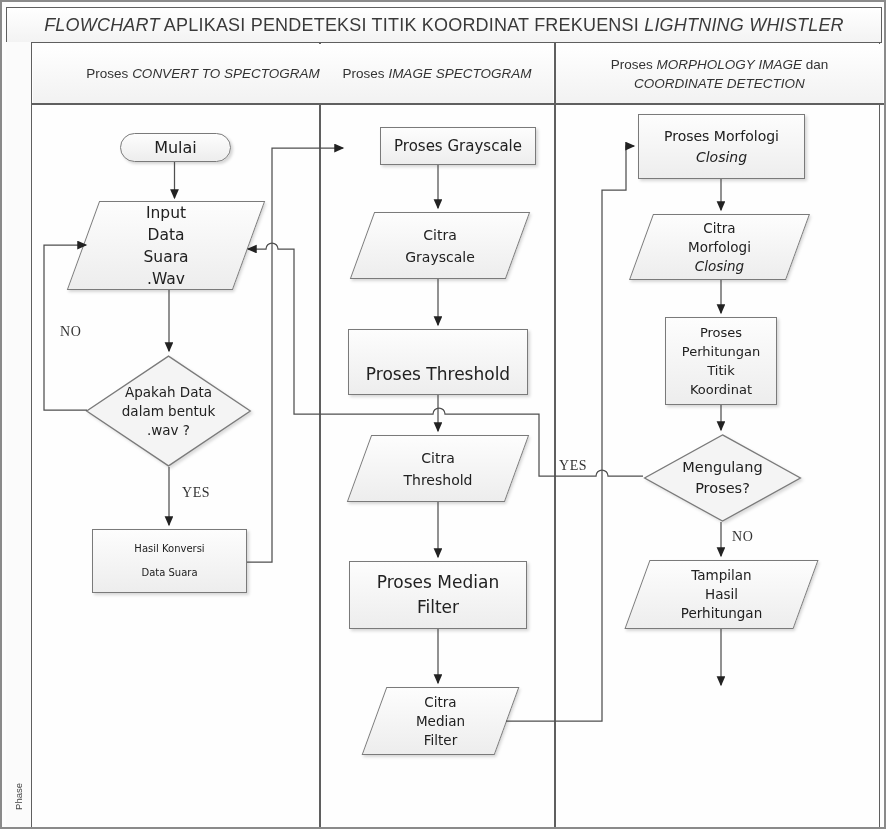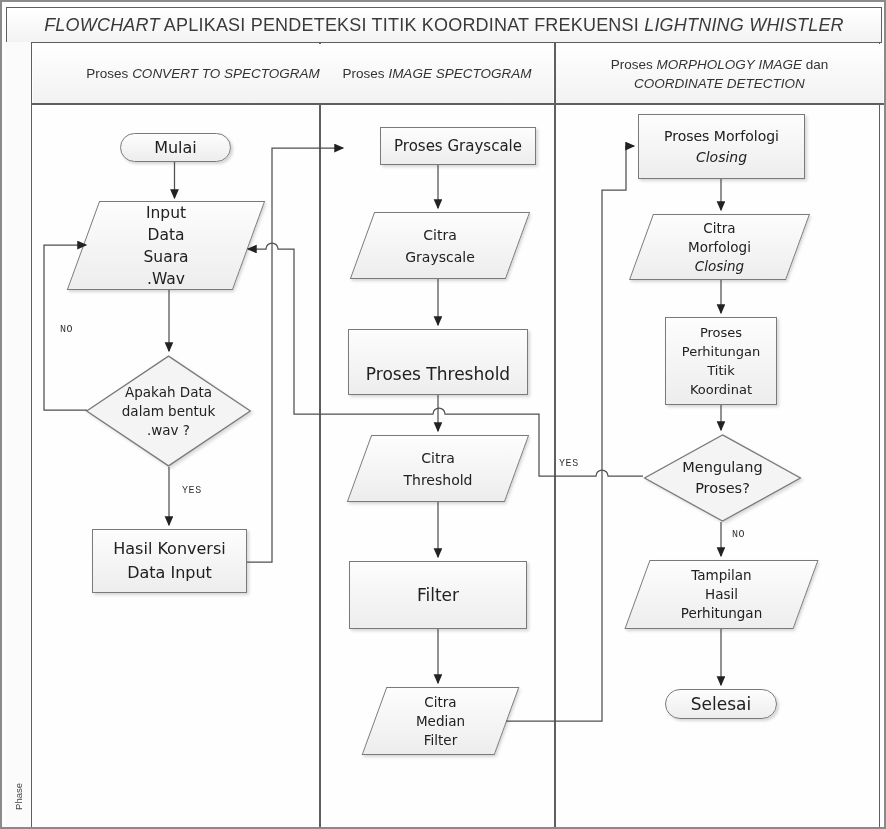--- a/index.html
+++ b/index.html
@@ -54,22 +54,22 @@
   }
   .node .label{position:relative;z-index:2;display:flex;flex-direction:column;align-items:center;justify-content:center;}
   .terminator .shape{border-radius:15px;}
   .io .shape{transform:skewX(-20deg);}
   .decision svg{position:absolute;inset:0;width:100%;height:100%;filter:drop-shadow(2px 2px 1.5px rgba(0,0,0,.14));}
   .decision polygon{fill:#f4f4f4;stroke:#7a7a7a;stroke-width:1.3px;vector-effect:non-scaling-stroke;}
   
   .edges{position:absolute;left:0;top:0;width:886px;height:829px;pointer-events:none;z-index:3;}
   .edge{stroke:#4f4f4f;stroke-width:1.25px;fill:none;}
   .edge-label{
-    position:absolute;z-index:4;font-size:10px;letter-spacing:.6px;color:#333;
-    font-family:Liberation Mono, monospace;
+    position:absolute;z-index:4;font-size:14px;letter-spacing:.6px;color:#333;
+    font-family:Liberation Serif, serif;
   }
 </style>
 </head>
 <body>
 
 <div class="canvas">
 
   <div class="title-box"><span class="it">FLOWCHART</span><span> APLIKASI PENDETEKSI TITIK KOORDINAT FREKUENSI </span><span class="it">LIGHTNING WHISTLER</span></div>
 
   <div class="band"></div>
@@ -110,23 +110,23 @@
       </svg>
     <div class="label" style="font-size:13.5px;line-height:19px;">
       <span>Apakah Data</span>
         <span>dalam bentuk</span>
         <span>.wav ?</span>
     </div>
   </div>
 
   <div class="node process" style="left:90px;top:527px;width:155px;height:64px;">
     <div class="shape"></div>
-    <div class="label" style="font-size:16px;line-height:24px;">
+    <div class="label" style="font-size:10px;line-height:24px;">
       <span>Hasil Konversi</span>
-        <span>Data Input</span>
+        <span>Data Suara</span>
     </div>
   </div>
 
   <div class="node process" style="left:345px;top:125px;width:156px;height:38px;margin-left:33px;">
     <div class="shape"></div>
     <div class="label" style="font-size:15px;">
         <span>Proses Grayscale</span>
       </div>
   </div>
 
@@ -149,20 +149,21 @@
     <div class="shape" style="left:12px;right:12px;"></div>
     <div class="label" style="font-size:14px;line-height:22px;">
       <span>Citra</span>
         <span>Threshold</span>
     </div>
   </div>
 
   <div class="node process" style="left:347px;top:559px;width:178px;height:68px;">
     <div class="shape"></div>
     <div class="label" style="font-size:17px;line-height:25px;">
+      <span>Proses Median</span>
         <span>Filter</span>
     </div>
   </div>
 
   <div class="node io" style="left:360px;top:685px;width:157px;height:68px;">
     <div class="shape" style="left:12px;right:12px;"></div>
     <div class="label" style="font-size:13.5px;line-height:19px;">
       <span>Citra</span>
         <span>Median</span>
         <span>Filter</span>
@@ -208,26 +209,20 @@
 
   <div class="node io" style="left:622px;top:558px;width:195px;height:69px;text-align:right;">
     <div class="shape" style="left:13px;right:13px;"></div>
     <div class="label" style="font-size:13.5px;line-height:19px;">
       <span>Tampilan</span>
         <span>Hasil</span>
         <span>Perhitungan</span>
     </div>
   </div>
 
-  <div class="node terminator" style="left:663px;top:687px;width:112px;height:30px;">
-    <div class="shape"></div>
-    <div class="label" style="font-size:17px;">
-        <span>Selesai</span>
-      </div>
-  </div>
 
   <svg class="edges">
     <defs>
       <marker id="ah" markerWidth="9" markerHeight="8" refX="7" refY="3.5" orient="auto">
         <path d="M0,0 L8,3.5 L0,7 z" fill="#222"></path>
       </marker>
     </defs>
     <path class="edge" d="M172.5,160 L172.5,196" marker-end="url(#ah)"></path>
     <path class="edge" d="M167,288 L167,349" marker-end="url(#ah)"></path>
     <path class="edge" d="M167,465 L167,523" marker-end="url(#ah)"></path>

